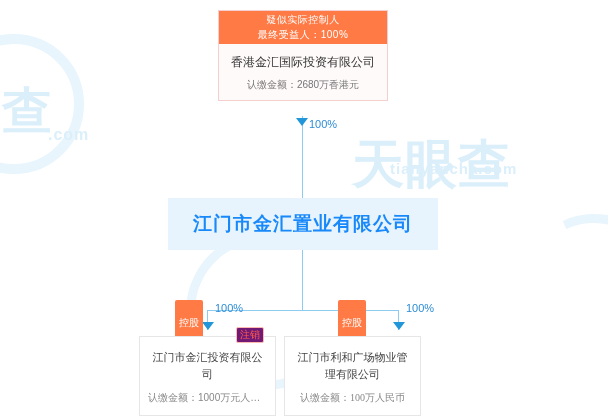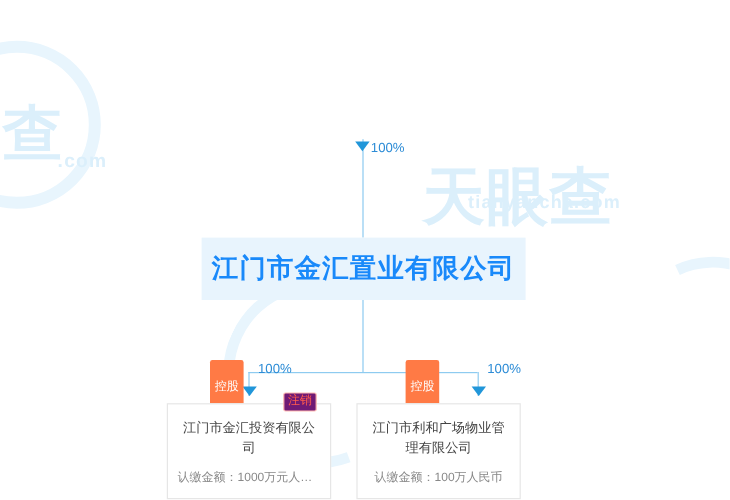--- a/index.html
+++ b/index.html
@@ -123,21 +123,21 @@
     top: 198px;
     width: 270px;
     height: 52px;
     background: #e8f4fd;
     display: flex;
     align-items: center;
     justify-content: center;
   }
   .center-box-label {
     color: #1989fa;
-    font-size: 22px;
+    font-size: 19px;
     font-weight: bold;
     letter-spacing: 1px;
     text-align: right;
   }
 
   
   .line-v-center-down {
     position: absolute;
     left: 302px;
     top: 250px;
@@ -217,21 +217,21 @@
     position: absolute;
     top: 336px;
     width: 137px;
     box-sizing: border-box;
     border: 1px solid #e6e6e6;
     background: #ffffff;
     padding: 12px 8px 10px;
     text-align: center;
   }
   .bottom-card.left { left: 139px; }
-  .bottom-card.right { left: 297px; }
+  .bottom-card.right { left: 284px; font-family: Liberation Serif, serif; }
   .bottom-card-name {
     font-size: 11px;
     color: #444444;
     line-height: 17px;
   }
   .bottom-card-sub {
     margin-top: 8px;
     font-size: 10px;
     color: #888888;
     white-space: nowrap;
@@ -260,20 +260,30 @@
   <div class="wm-arc" style="left:520px; top:214px; width:130px; height:130px; transform:rotate(200deg);"></div>
 
   <div class="wm-text" style="left:2px; top:78px; font-size:50px;">查</div>
   <div class="wm-text" style="left:0px; top:126px; font-size:16px;padding-left:48px;">.com</div>
   <div class="wm-text" style="left:352px; top:130px; font-size:52px;">天眼查</div>
   <div class="wm-text" style="left:390px; top:160px; font-size:15px;">tianyancha.com</div>
 </div>
 
 <div class="diagram">
 
+  <div class="top-card">
+    <div class="top-card-header">
+      <span class="hdr-line1">疑似实际控制人</span>
+      <span class="hdr-line2">最终受益人：100%</span>
+    </div>
+    <div class="top-card-body">
+      <div class="top-card-name">香港金汇国际投资有限公司</div>
+      <div class="top-card-sub">认缴金额：2680万香港元</div>
+    </div>
+  </div>
 
   <div class="line-v-top"></div>
   <div class="arrow-top"></div>
   <div class="label-top">100%</div>
 
   <div class="center-box">
     <span class="center-box-label">江门市金汇置业有限公司</span>
   </div>
 
   <div class="line-v-center-down"></div>

